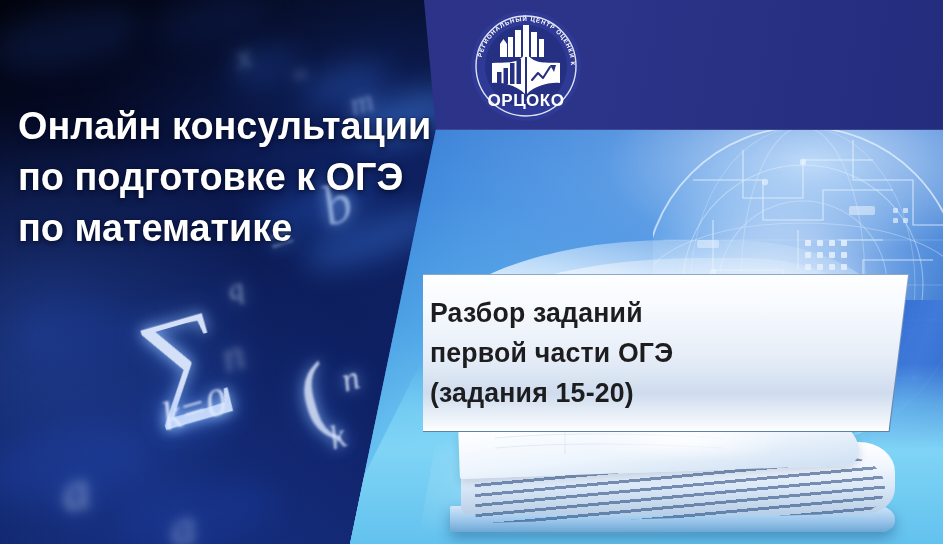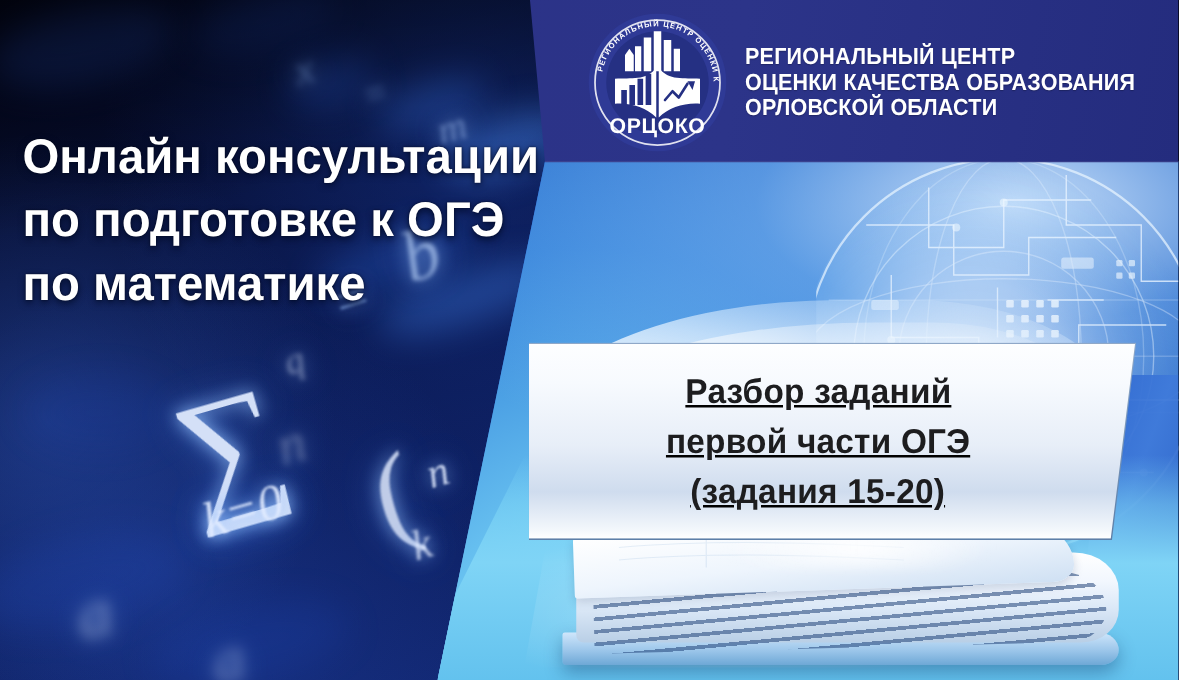--- a/index.html
+++ b/index.html
@@ -210,23 +210,22 @@
     z-index:7;
   }
   .callout-border{
     position:absolute;left:423px;top:274px;width:486px;height:158px;
     clip-path:polygon(0 0, 100% 0, 96% 100%, 0 100%);
     background:linear-gradient(180deg,#8ea8c8,#5d7fa8);
     z-index:6;
   }
   .callout-text{
     position:absolute;inset:0;display:flex;flex-direction:column;
-    align-items:center;justify-content:center;
+    justify-content:center;
     padding-right:22px;
-    text-decoration:underline;
   }
   .callout-text div{
     font-family:"Liberation Sans","DejaVu Sans",sans-serif;
     font-weight:bold;font-size:27.5px;line-height:40px;
     color:#1d1d1f;letter-spacing:.2px;
     transform:scaleX(.97);
     white-space:nowrap;
   }
 
   
@@ -437,25 +436,20 @@
           <path d="M62 70 L68 63 L73 68 L80 57"></path>
         </g>
         <g fill="#253083">
             <polygon points="80,55 86,55 84,62"></polygon>
           </g>
 
         <text x="56" y="96" text-anchor="middle" font-family="'Liberation Sans','DejaVu Sans',sans-serif" font-size="17" font-weight="bold" fill="#ffffff" letter-spacing="0.5">ОРЦОКО</text>
       </svg>
     </div>
 
-    <div class="org-lines">
-      <div>РЕГИОНАЛЬНЫЙ ЦЕНТР</div>
-      <div>ОЦЕНКИ КАЧЕСТВА ОБРАЗОВАНИЯ</div>
-      <div>ОРЛОВСКОЙ ОБЛАСТИ</div>
-    </div>
   </div>
 
   <div class="title-block">
     <div class="line">Онлайн консультации</div>
     <div class="line">по подготовке к ОГЭ</div>
     <div class="line">по математике</div>
   </div>
 
   <div class="callout-border"></div>
   <div class="callout">

